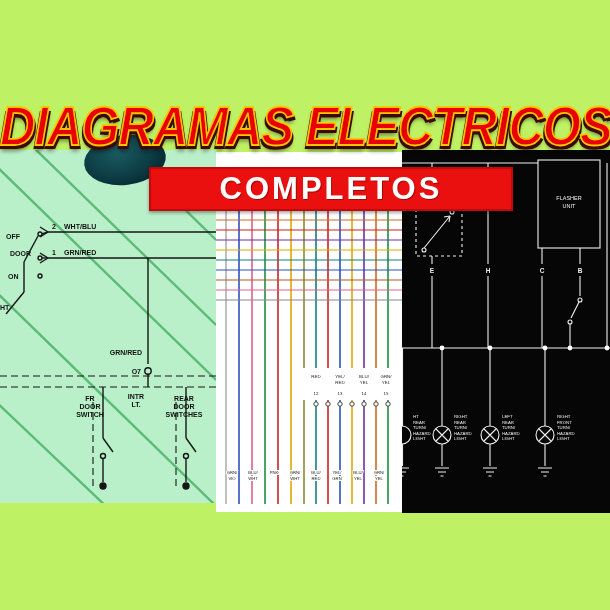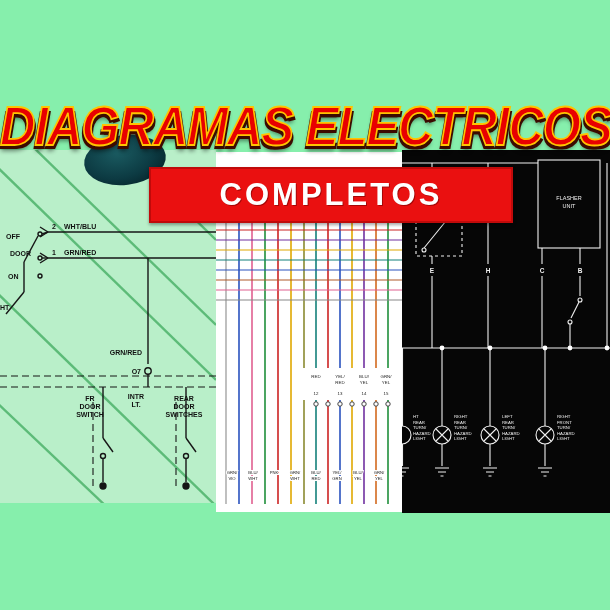--- a/index.html
+++ b/index.html
@@ -1,17 +1,17 @@
 <!DOCTYPE html>
 <html><head>
 <meta charset="utf-8">
 <style>
   * { margin:0; padding:0; box-sizing:border-box; }
   html,body { width:610px; height:610px; background:#ffffff; font-family:"Liberation Sans", sans-serif; overflow:hidden; }
-  .canvas { position:relative; width:610px; height:610px; background:#86efac; overflow:hidden; }
+  .canvas { position:relative; width:610px; height:610px; background:#bef264; overflow:hidden; }
   .panel { position:absolute; display:block; }
   #left-panel   { left:0;     top:150px; z-index:1; }
   #middle-panel { left:216px; top:152px; z-index:1; }
   #right-panel  { left:402px; top:150px; z-index:1; }
   .photo-blob {
     position:absolute; left:84px; top:135px; width:82px; height:50px;
     border-radius:50%;
     background: radial-gradient(ellipse at 42% 35%, #1a5a60 0%, #0c3a42 55%, #03191e 100%);
     transform: rotate(-7deg);
     z-index:3;
@@ -20,21 +20,21 @@
     position:absolute; top:95px; left:0; width:610px;
     text-align:center; white-space:nowrap;
     font-style:italic; font-weight:bold; font-size:49px; letter-spacing:-1px;
     color:#e80000;
     -webkit-text-stroke:1.6px #ffc400;
     text-shadow: -2px 3px 0 #3c0a00, 2px 3px 0 #3c0a00, 0 5px 4px rgba(0,0,0,0.45);
     transform: scaleY(1.12); transform-origin: top center;
     z-index:4;
   }
   .banner {
-    position:absolute; left:149px; top:167px; width:364px; height:56px;
+    position:absolute; left:149px; top:167px; width:364px; height:44px;
     background:#ea1010; border:2px solid #c00a0a;
     box-shadow: 0 2px 3px rgba(0,0,0,0.35);
     display:flex; align-items:center; justify-content:center;
     z-index:5;
   }
   .banner span {
     font-weight:bold; font-size:31px; letter-spacing:3px; color:#ffffff;
     text-shadow:1px 1px 0 rgba(120,0,0,0.6);
   }
   svg text { font-family:"Liberation Sans", sans-serif; }

